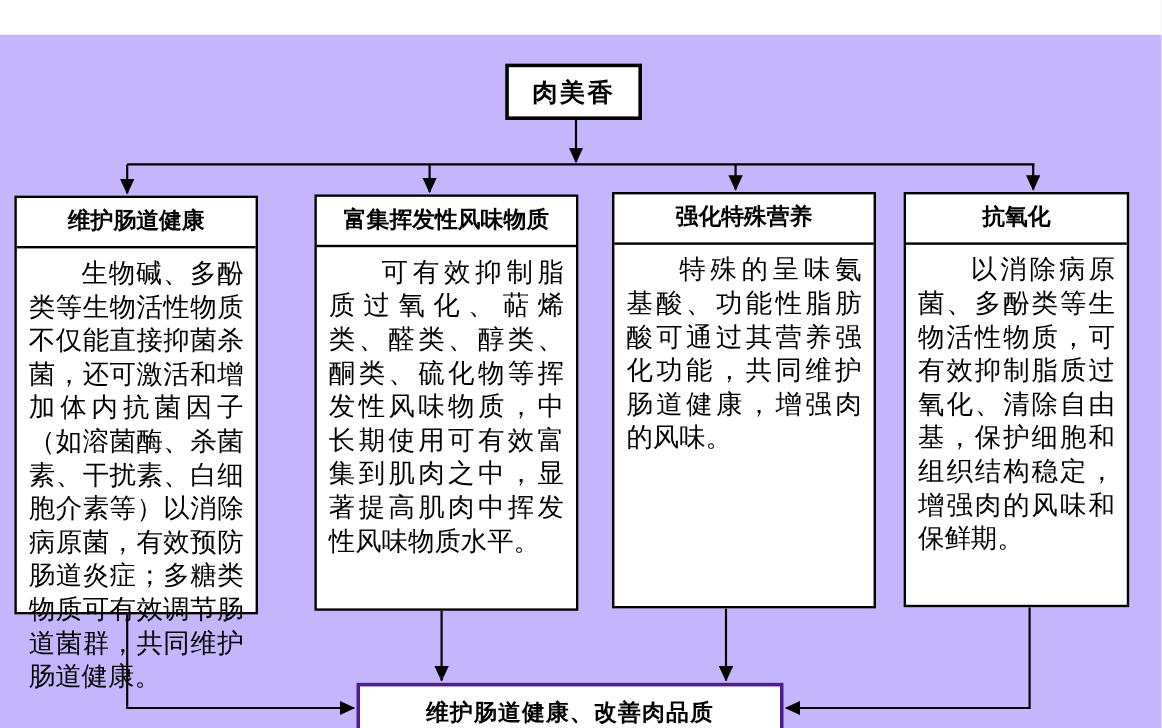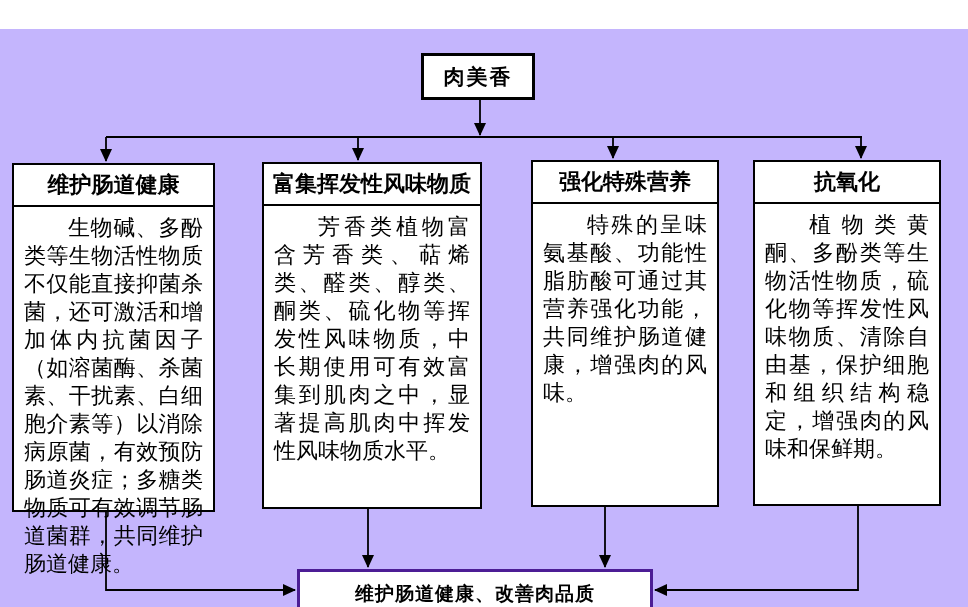--- a/index.html
+++ b/index.html
@@ -56,35 +56,35 @@
     letter-spacing: 1px;
   }
   .branch {
     border: 2px solid #000000;
   }
   .branch .branch-title {
     height: 40px;
     line-height: 40px;
     text-align: center;
     font-weight: bold;
-    font-size: 22px;
+    font-size: 19px;
     border-bottom: 2px solid #000000;
     white-space: nowrap;
   }
   .branch .branch-body {
     padding: 7px 10px 0 10px;
     font-size: 22px;
     line-height: 28px;
     text-align: justify;
     text-indent: 2em;
     text-justify: inter-character;
   }
   #branch-1 { left: 12px;  top: 134px; width: 203px; height: 349px; }
   #branch-2 { left: 262px; top: 133px; width: 220px; height: 347px; }
-  #branch-3 { left: 531px; top: 131px; width: 188px; height: 347px; }
+  #branch-3 { left: 510px; top: 131px; width: 220px; height: 347px; }
   #branch-4 { left: 753px; top: 131px; width: 188px; height: 346px; }
 </style>
 </head>
 <body>
 
 <div class="stage">
 
   <svg class="connectors" viewBox="0 0 968 607" xmlns="http://www.w3.org/2000/svg" aria-hidden="true">
     <defs>
       <marker id="arrow" markerUnits="userSpaceOnUse" markerWidth="14" markerHeight="12" refX="12" refY="6" orient="auto">
@@ -111,30 +111,30 @@
     <span>肉美香</span>
   </div>
 
   <div class="box branch" id="branch-1">
     <div class="branch-title">维护肠道健康</div>
     <div class="branch-body">生物碱、多酚类等生物活性物质不仅能直接抑菌杀菌，还可激活和增加体内抗菌因子（如溶菌酶、杀菌素、干扰素、白细胞介素等）以消除病原菌，有效预防肠道炎症；多糖类物质可有效调节肠道菌群，共同维护肠道健康。</div>
   </div>
 
   <div class="box branch" id="branch-2">
     <div class="branch-title">富集挥发性风味物质</div>
-    <div class="branch-body">芳香类植物富含芳香类、萜烯类、醛类、醇类、酮类、硫化物等挥发性风味物质，中长期使用可有效富集到肌肉之中，显著提高肌肉中挥发性风味物质水平。</div>
+    <div class="branch-body">可有效抑制脂质过氧化、萜烯类、醛类、醇类、酮类、硫化物等挥发性风味物质，中长期使用可有效富集到肌肉之中，显著提高肌肉中挥发性风味物质水平。</div>
   </div>
 
   <div class="box branch" id="branch-3">
     <div class="branch-title">强化特殊营养</div>
     <div class="branch-body">特殊的呈味氨基酸、功能性脂肪酸可通过其营养强化功能，共同维护肠道健康，增强肉的风味。</div>
   </div>
 
   <div class="box branch" id="branch-4">
     <div class="branch-title">抗氧化</div>
-    <div class="branch-body">植物类黄酮、多酚类等生物活性物质，硫化物等挥发性风味物质、清除自由基，保护细胞和组织结构稳定，增强肉的风味和保鲜期。</div>
+    <div class="branch-body">以消除病原菌、多酚类等生物活性物质，可有效抑制脂质过氧化、清除自由基，保护细胞和组织结构稳定，增强肉的风味和保鲜期。</div>
   </div>
 
   <div class="box outcome-box">
     <span>维护肠道健康、改善肉品质</span>
   </div>
 
 </div>
 
 </body></html>

